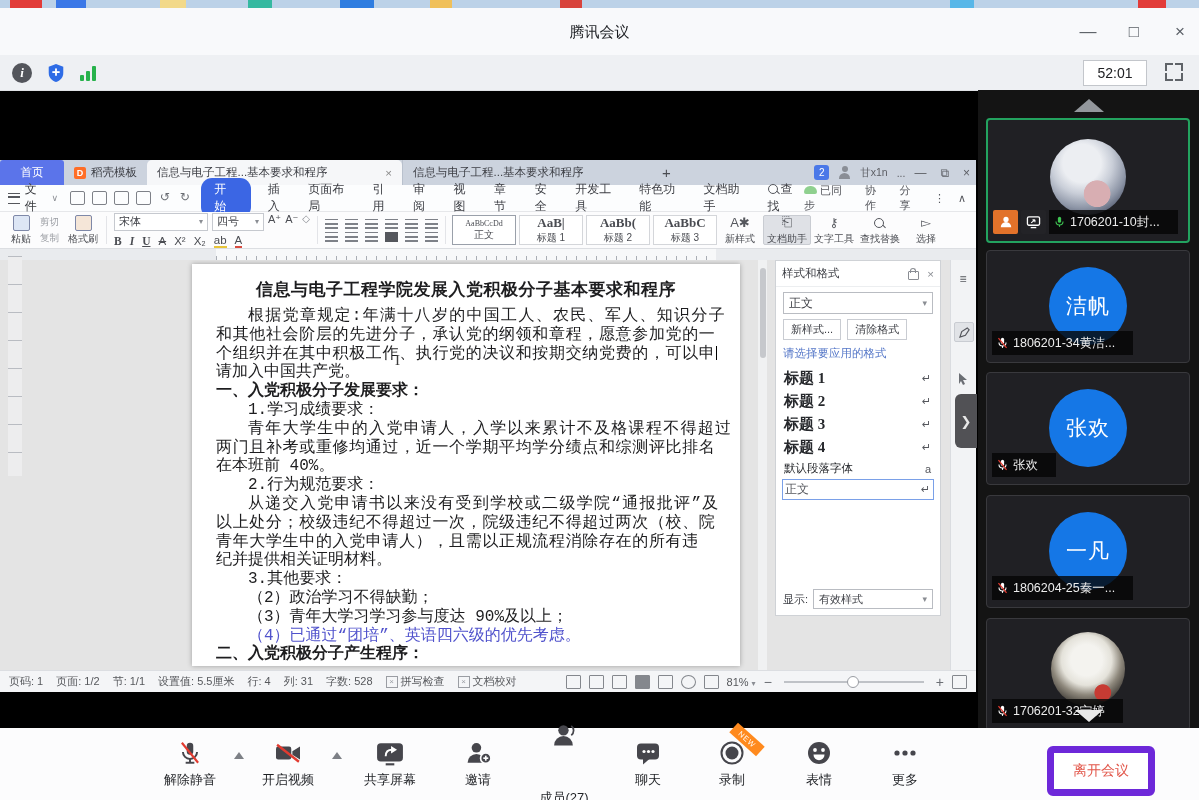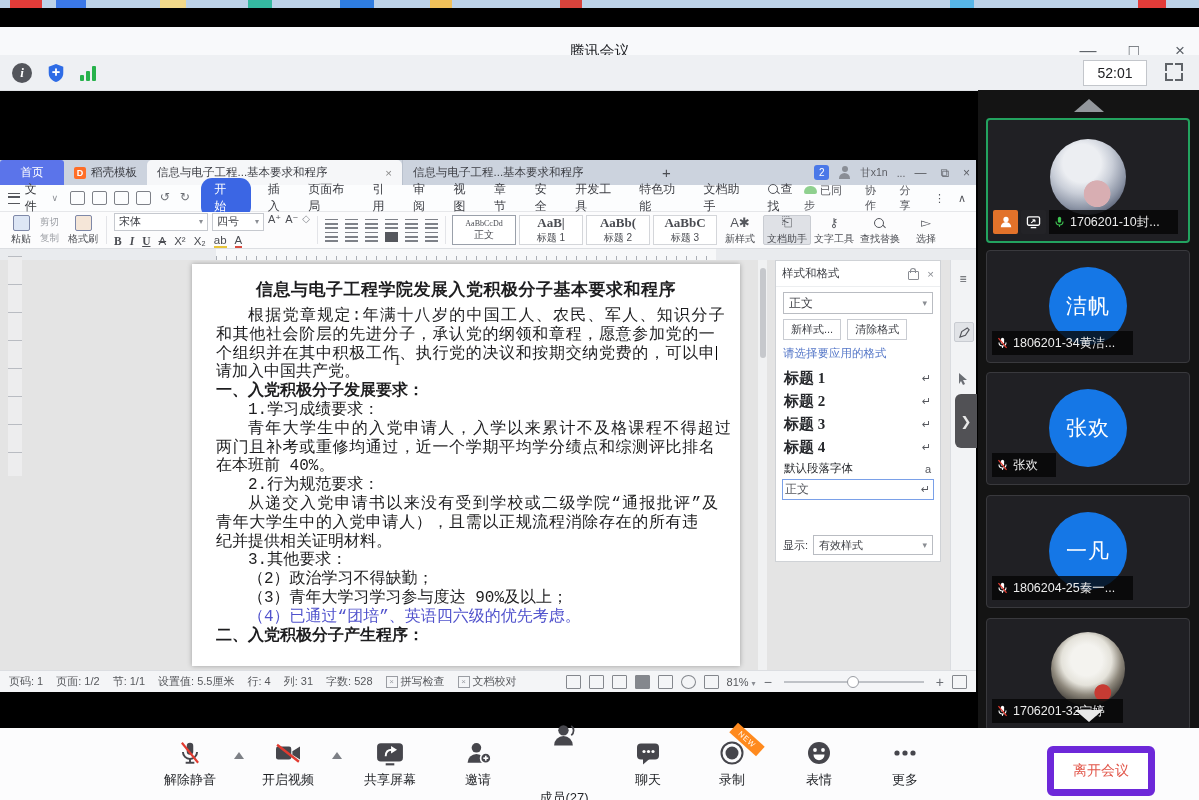--- a/index.html
+++ b/index.html
@@ -3,21 +3,21 @@
 <meta charset="utf-8">
 <style>
   html,body{margin:0;padding:0;background:#333;}
   .screen{position:relative;width:1199px;height:800px;background:#000;overflow:hidden;
     font-family:"Liberation Sans","DejaVu Sans",sans-serif;-webkit-font-smoothing:antialiased;}
   .abs{position:absolute;}
   
   .strip{left:0;top:0;width:1199px;height:8px;background:#bcd2e8;}
   .strip span{position:absolute;top:0;height:8px;}
   
-  .titlebar{left:0;top:8px;width:1199px;height:47px;background:#f8f9fb;margin-top:19px;}
+  .titlebar{left:0;top:8px;width:1199px;height:47px;background:#f8f9fb;}
   .tb-title{width:100%;text-align:center;line-height:47px;font-size:15px;color:#1b1d21;}
   .win-ctrls{position:absolute;right:10px;top:0;height:47px;display:flex;align-items:center;gap:28px;
     color:#5a5f66;font-size:17px;}
   .win-ctrls span{cursor:pointer;width:18px;text-align:center;}
   
   .meetbar{left:0;top:55px;width:1199px;height:35px;background:#eef0f3;border-bottom:1px solid #dfe1e5;}
   .mb-left{position:absolute;left:12px;top:0;height:35px;display:flex;align-items:center;gap:14px;}
   .info-ic{width:20px;height:20px;border-radius:50%;background:#53555b;color:#fff;text-align:center;
     line-height:20px;font-size:13px;font-family:"Liberation Serif",serif;font-weight:bold;font-style:italic;}
   .sig{display:flex;align-items:flex-end;gap:2px;height:16px;}
@@ -103,21 +103,21 @@
   .bold{font-weight:bold;}
   .blue{color:#5052cc;}
   .ls1{letter-spacing:1.3px;}
   .ls2{letter-spacing:.65px;}
   .caret{display:inline-block;width:1px;height:14px;background:#000;vertical-align:-2px;}
   .ibeam{position:absolute;left:203px;top:88px;width:9px;height:15px;color:#3b3b3b;font-size:15px;
     font-family:"Liberation Serif",serif;}
   .docscroll{position:absolute;left:758px;top:0;width:9px;height:410px;background:#f0f1f2;}
   .docscroll i{position:absolute;left:1.5px;top:8px;width:6px;height:90px;background:#c6c8cc;border-radius:3px;}
   
-  .spanel{position:absolute;left:775px;top:0;width:166px;height:302px;background:#fff;border:1px solid #cfd2d6;
+  .spanel{position:absolute;left:775px;top:0;width:166px;height:356px;background:#fff;border:1px solid #cfd2d6;
     box-sizing:border-box;font-size:12px;color:#3c3e44;}
   .sphead{display:flex;align-items:center;height:25px;padding:0 6px;border-bottom:1px solid #eceef0;font-size:11.5px;}
   .sphead .sp-x{margin-left:8px;color:#8a8d93;}
   .sp-lock{margin-left:auto;width:9px;height:7px;border:1.3px solid #8a8d93;border-radius:1px;position:relative;margin-top:3px;}
   .sp-lock:before{content:"";position:absolute;left:1px;top:-4px;width:4px;height:4px;border:1.3px solid #8a8d93;
     border-bottom:none;border-radius:3px 3px 0 0;}
   .spdrop{margin:5px 7px;height:20px;border:1px solid #b9bcc2;display:flex;align-items:center;
     justify-content:space-between;padding:0 5px;font-size:12px;}
   .spbtns{display:flex;gap:6px;margin:2px 7px 6px;}
   .spbtn{border:1px solid #c9ccd2;background:#fff;font-size:11px;padding:2px 7px;color:#3c3e44;}
@@ -409,20 +409,21 @@
           <div class="dl ls2">和其他社会阶层的先进分子，承认党的纲领和章程，愿意参加党的一</div>
           <div class="dl ls2"><span>个组织并在其中积极工作、执行党的决议和按期交纳党费的，可以申</span><span class="caret"></span></div>
           <div class="dl">请加入中国共产党。</div>
           <div class="dl bold">一、入党积极分子发展要求：</div>
           <div class="dl ind">1.学习成绩要求：</div>
           <div class="dl ind ls1">青年大学生中的入党申请人，入学以来累计不及格课程不得超过</div>
           <div class="dl ls2">两门且补考或重修均通过，近一个学期平均学分绩点和综测评比排名</div>
           <div class="dl">在本班前 40%。</div>
           <div class="dl ind">2.行为规范要求：</div>
           <div class="dl ind ls1">从递交入党申请书以来没有受到学校或二级学院“通报批评”及</div>
+          <div class="dl ls2">以上处分；校级违纪不得超过一次，院级违纪不得超过两次（校、院</div>
           <div class="dl ls2">青年大学生中的入党申请人），且需以正规流程消除存在的所有违</div>
           <div class="dl">纪并提供相关证明材料。</div>
           <div class="dl ind">3.其他要求：</div>
           <div class="dl ind">（2）政治学习不得缺勤；</div>
           <div class="dl ind">（3）青年大学习学习参与度达 90%及以上；</div>
           <div class="dl ind blue">（4）已通过“团培”、英语四六级的优先考虑。</div>
           <div class="dl bold">二、入党积极分子产生程序：</div>
         </div>
         <div class="ibeam">I</div>
       </div>

